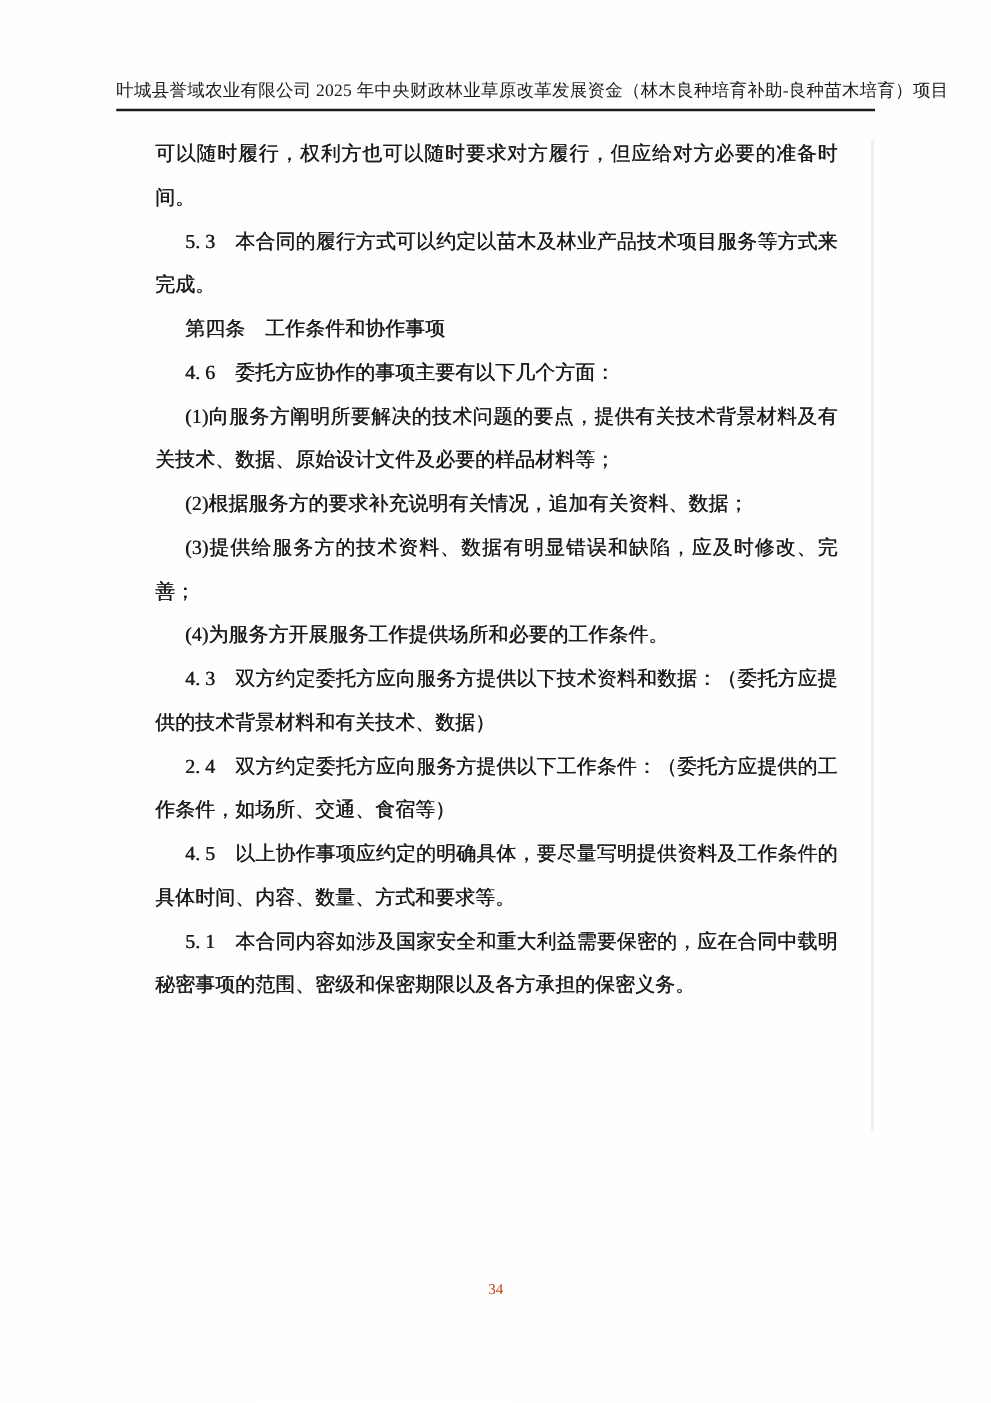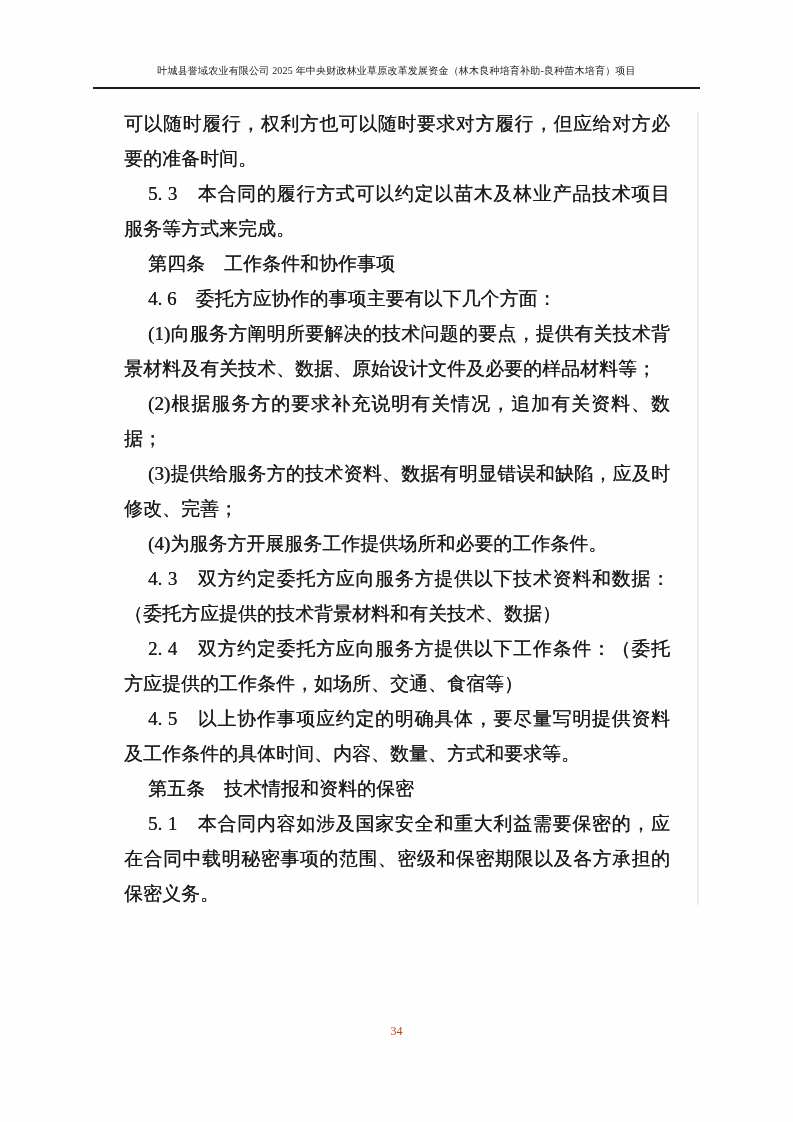--- a/index.html
+++ b/index.html
@@ -15,39 +15,39 @@
     overflow: hidden;
     font-family: "Liberation Serif", "DejaVu Serif", serif;
     color: #1d1d1d;
   }
   .header-title {
     position: absolute;
     top: 64px;
     left: 93px;
     width: 607px;
     text-align: center;
-    font-size: 10px;
+    font-size: 14px;
     letter-spacing: 0.2px;
     white-space: nowrap;
     color: #1b1b1b;
   }
   .header-rule {
     position: absolute;
     top: 87px;
     left: 93px;
     width: 607px;
     height: 2px;
     background: #1b1b1b;
   }
   .doc-body {
     position: absolute;
     top: 106px;
     left: 124px;
     width: 546px;
-    font-size: 19px;
+    font-size: 16px;
     line-height: 35px;
     text-align: justify;
     text-shadow: 0.3px 0 0 #1d1d1d;
   }
   .para {
     margin: 0;
     text-indent: 24px;
   }
   .para.no-indent {
     text-indent: 0;
@@ -84,21 +84,20 @@
     <p class="para">5. 3　本合同的履行方式可以约定以苗木及林业产品技术项目服务等方式来完成。</p>
     <p class="para">第四条　工作条件和协作事项</p>
     <p class="para">4. 6　委托方应协作的事项主要有以下几个方面：</p>
     <p class="para">(1)向服务方阐明所要解决的技术问题的要点，提供有关技术背景材料及有关技术、数据、原始设计文件及必要的样品材料等；</p>
     <p class="para">(2)根据服务方的要求补充说明有关情况，追加有关资料、数据；</p>
     <p class="para">(3)提供给服务方的技术资料、数据有明显错误和缺陷，应及时修改、完善；</p>
     <p class="para">(4)为服务方开展服务工作提供场所和必要的工作条件。</p>
     <p class="para">4. 3　双方约定委托方应向服务方提供以下技术资料和数据：（委托方应提供的技术背景材料和有关技术、数据）</p>
     <p class="para">2. 4　双方约定委托方应向服务方提供以下工作条件：（委托方应提供的工作条件，如场所、交通、食宿等）</p>
     <p class="para">4. 5　以上协作事项应约定的明确具体，要尽量写明提供资料及工作条件的具体时间、内容、数量、方式和要求等。</p>
-    <p class="para">第五条　技术情报和资料的保密</p>
     <p class="para">5. 1　本合同内容如涉及国家安全和重大利益需要保密的，应在合同中载明秘密事项的范围、密级和保密期限以及各方承担的保密义务。</p>
   </div>
 
   <div class="scan-line-v"></div>
 
   <div class="page-number">34</div>
 
 </div>
 
 </body></html>

